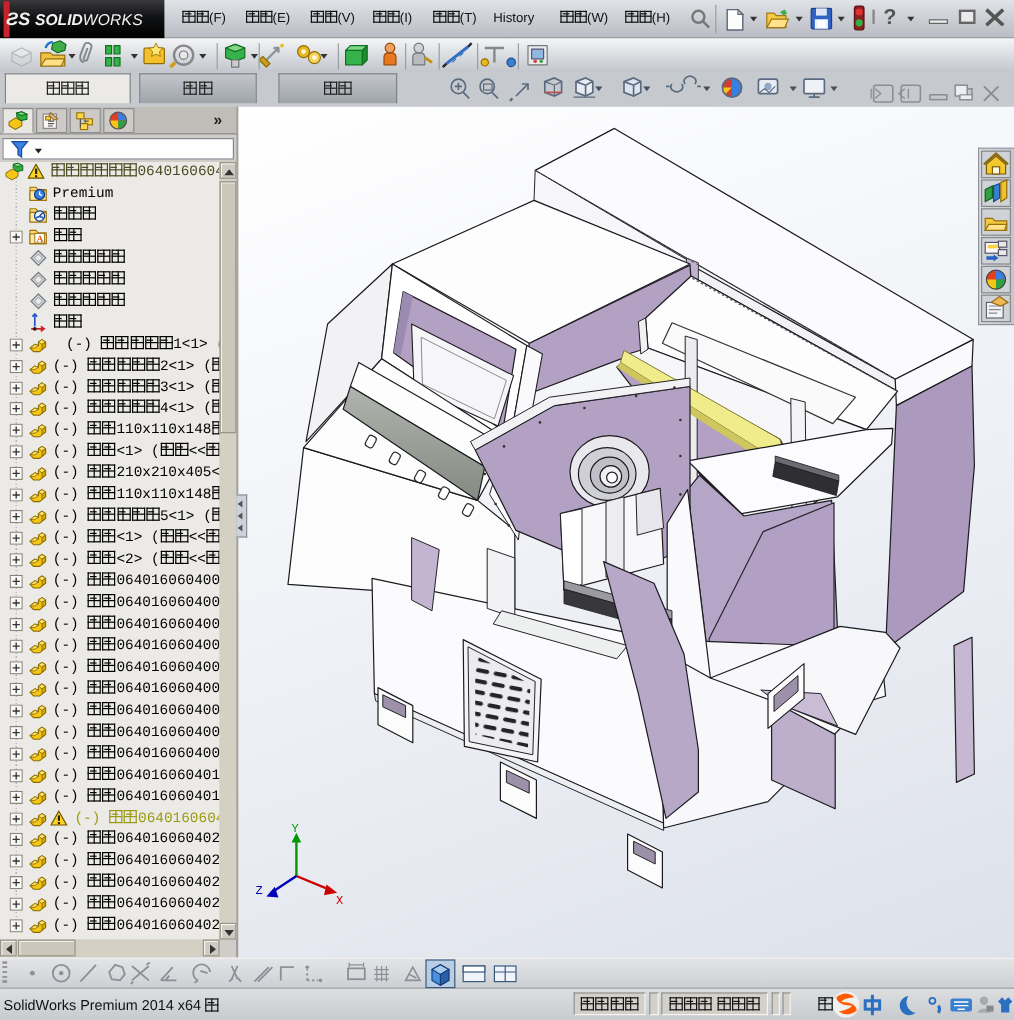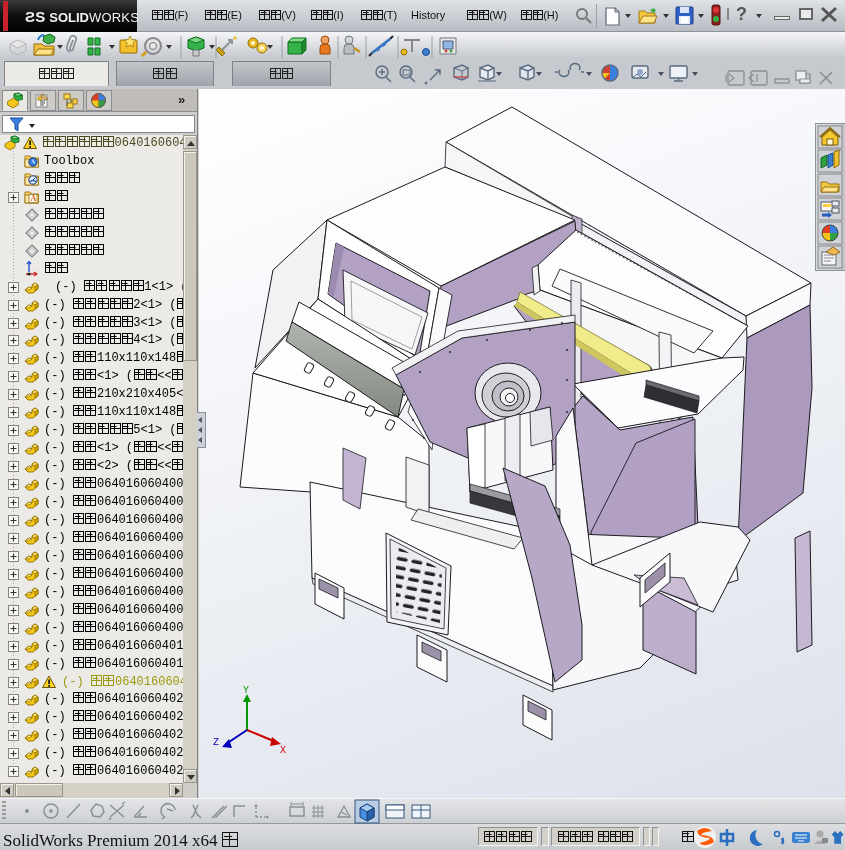--- a/index.html
+++ b/index.html
@@ -1,21 +1,21 @@
 <!DOCTYPE html>
 <html><head><meta charset="utf-8">
 <style>
 *{margin:0;padding:0;box-sizing:border-box}
 html,body{width:845px;height:850px;overflow:hidden;font-family:"Liberation Sans",sans-serif;position:relative;background:#d6d3ce}
 .abs{position:absolute}
 
 #titlebar{position:absolute;left:0;top:0;width:845px;height:32px;background:linear-gradient(#dfe2e6,#b9bdc4);border-bottom:1px solid #8e9299}
 #logo{position:absolute;left:0;top:0;width:137px;height:32px;background:linear-gradient(#3a3a3c,#111214 45%,#000)}
 #logo .red{position:absolute;left:3px;top:1px;width:5px;height:30px;background:#c8232c}
-#logo .lw{position:absolute;left:25px;top:8px;color:#f2f2f2;font-size:13px;font-weight:bold;letter-spacing:.2px;white-space:nowrap}
+#logo .lw{position:absolute;left:5px;top:8px;color:#f2f2f2;font-size:13px;font-style:italic;font-weight:bold;letter-spacing:.2px;white-space:nowrap}
 .menu{position:absolute;top:9px;font-size:11px;color:#111}
 
 #toolbar{position:absolute;left:0;top:32px;width:845px;height:30px;background:linear-gradient(#f4f5f7,#cfd2d7 70%,#c2c5cb);border-bottom:1px solid #9a9da3}
 .dd{position:absolute;width:0;height:0;border-left:3px solid transparent;border-right:3px solid transparent;border-top:4px solid #333}
 .vsep{position:absolute;width:1px;background:#9aa0a6}
 
 #tabrow{position:absolute;left:0;top:60px;width:845px;height:29px;background:#c6c9cd}
 .tab{position:absolute;top:1px;height:25px;border:1px solid #7e8287;border-bottom:none;font-size:12px;text-align:center;line-height:24px;color:#222}
 .tab.inactive{background:linear-gradient(#c2c6cb,#9fa4ab);}
 .tab.active{background:#eceae6;z-index:2}
@@ -270,21 +270,21 @@
         </svg>
         <svg width="15" height="14" style="position:absolute;left:23px;top:2px">
           <use href="#icoWarn"></use>
         </svg>
         <span class="tx zh" style="left:42px"><i class="cg"></i><i class="cg"></i><i class="cg"></i><i class="cg"></i><i class="cg"></i><i class="cg"></i>0640160604</span>
       </div>
       <div class="trow" style="top:17px;color:#000">
         <svg width="16" height="16" style="position:absolute;left:24px;top:1px">
           <use href="#icoClock"></use>
         </svg>
-        <span class="tx zh" style="left:44px">Toolbox</span>
+        <span class="tx zh" style="left:44px">Premium</span>
       </div>
       <div class="trow" style="top:35px;color:#000">
         <svg width="16" height="16" style="position:absolute;left:24px;top:1px">
           <use href="#icoGauge"></use>
         </svg>
         <span class="tx zh" style="left:44px"><i class="cg"></i><i class="cg"></i><i class="cg"></i></span>
       </div>
       <div class="trow" style="top:53px;color:#000">
         <svg width="11" height="11" style="position:absolute;left:8px;top:4px">
           <use href="#icoPlus"></use>
@@ -807,21 +807,21 @@
       </g>
 <g stroke="#39597f" fill="#f0f4fa">
         <rect x="386" y="6" width="18" height="13"></rect>
         <rect x="386" y="6" width="18" height="5" fill="#fff"></rect>
         <rect x="412" y="6" width="18" height="13"></rect>
         <path d="M412,11 h18 M421,6 v13" stroke-width="1"></path>
       </g>
 </svg></div>
 
 <div id="statusbar">
- <div class="abs" style="left:3px;top:7px;font-family:Liberation Serif, serif;font-size:17px;color:#111">SolidWorks Premium 2014 x64 <span class="zh"><i class="cg"></i></span></div>
+ <div class="abs" style="left:3px;top:7px;font-family:Liberation Sans, sans-serif;font-size:12px;color:#111">SolidWorks Premium 2014 x64 <span class="zh"><i class="cg"></i></span></div>
  <div class="sunk" style="left:478px;top:3px;width:60px;height:19px;line-height:18px"><span class="zh"><i class="cg"></i><i class="cg"></i><i class="cg"></i><i class="cg"></i></span></div>
  <div class="sunk" style="left:541px;top:3px;width:8px;height:19px"></div>
  <div class="sunk" style="left:551px;top:3px;width:89px;height:19px;line-height:18px"><span class="zh"><i class="cg"></i><i class="cg"></i><i class="cg"></i>&nbsp;<i class="cg"></i><i class="cg"></i><i class="cg"></i></span></div>
  <div class="sunk" style="left:643px;top:3px;width:7px;height:19px"></div>
  <div class="sunk" style="left:652px;top:3px;width:7px;height:19px"></div>
  <div class="abs" style="left:681px;top:5px;font-size:13px;color:#111"><span class="zh"><i class="cg"></i></span></div>
     <svg class="abs" style="left:694px;top:2px" width="151" height="23" viewBox="0 0 151 23">
  <circle cx="11" cy="11" r="11" fill="#f0f0f0"></circle>
       <path d="M3,5 q8,-6 15,0 q-10,1 -11,4 q12,0 13,7 q-8,6 -15,1 q10,-2 11,-5 q-12,0 -13,-7 z" fill="#ff5a00"></path>
  <g stroke="#2a6fc0" stroke-width="2.5" fill="none">

